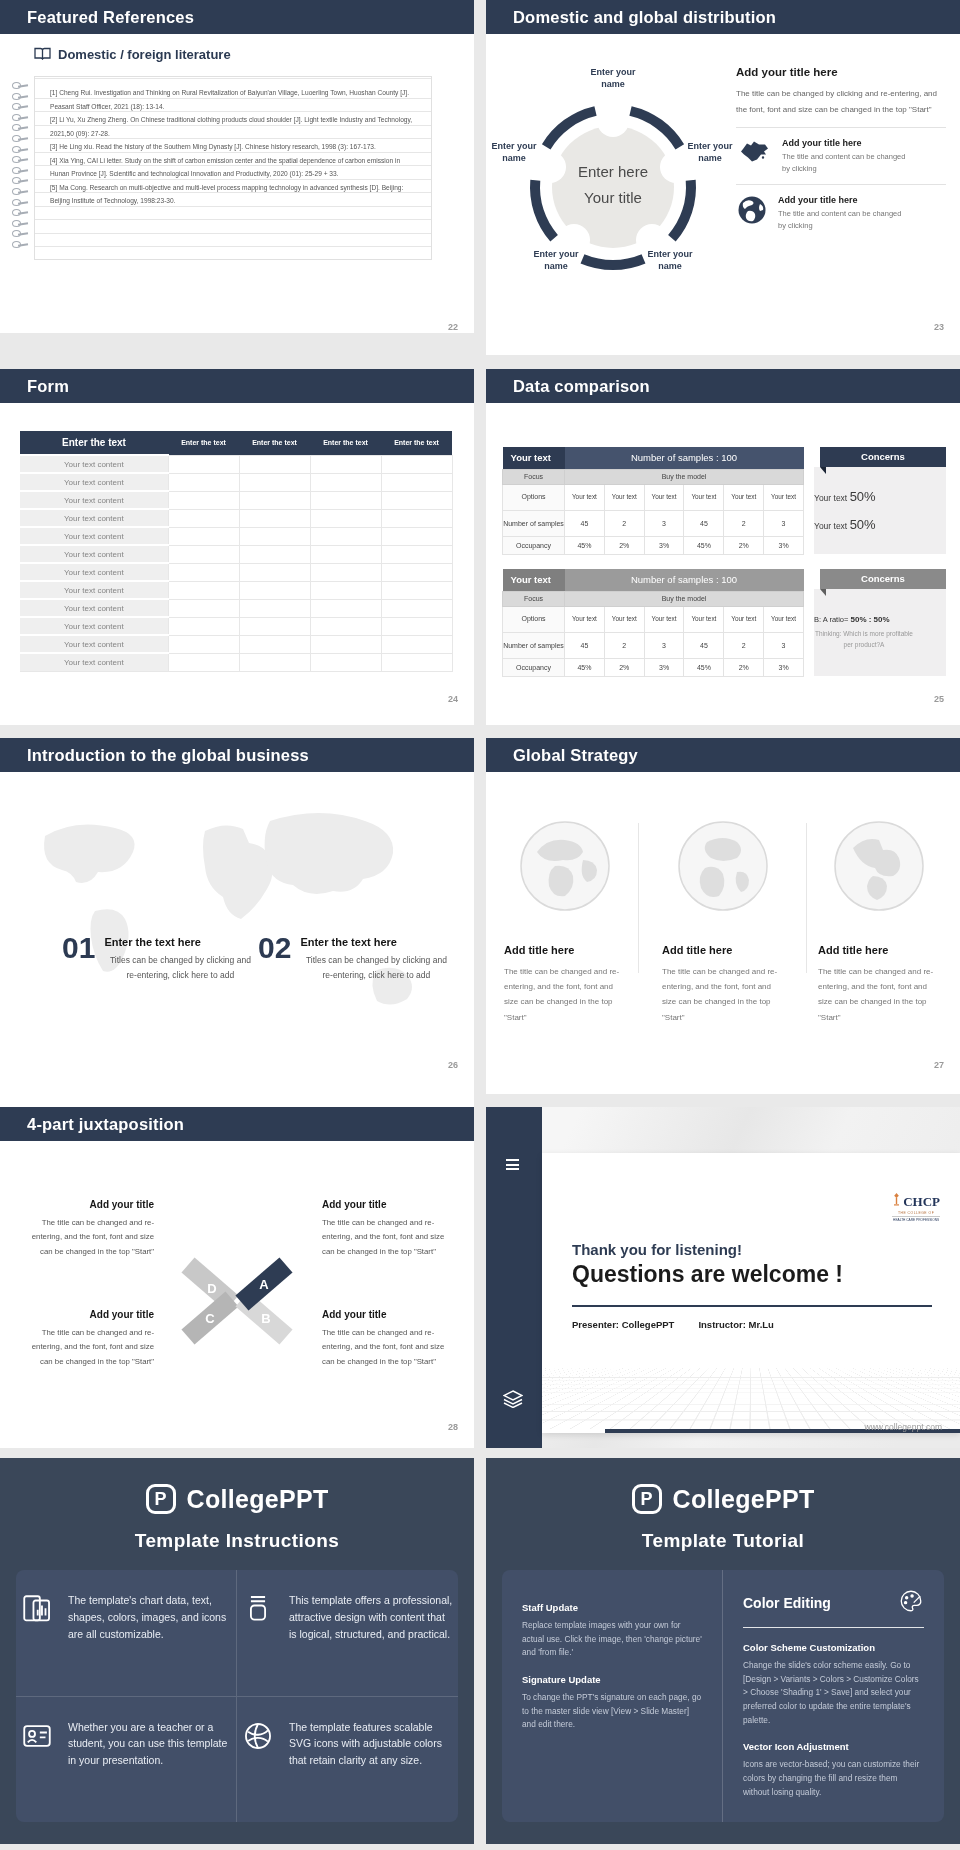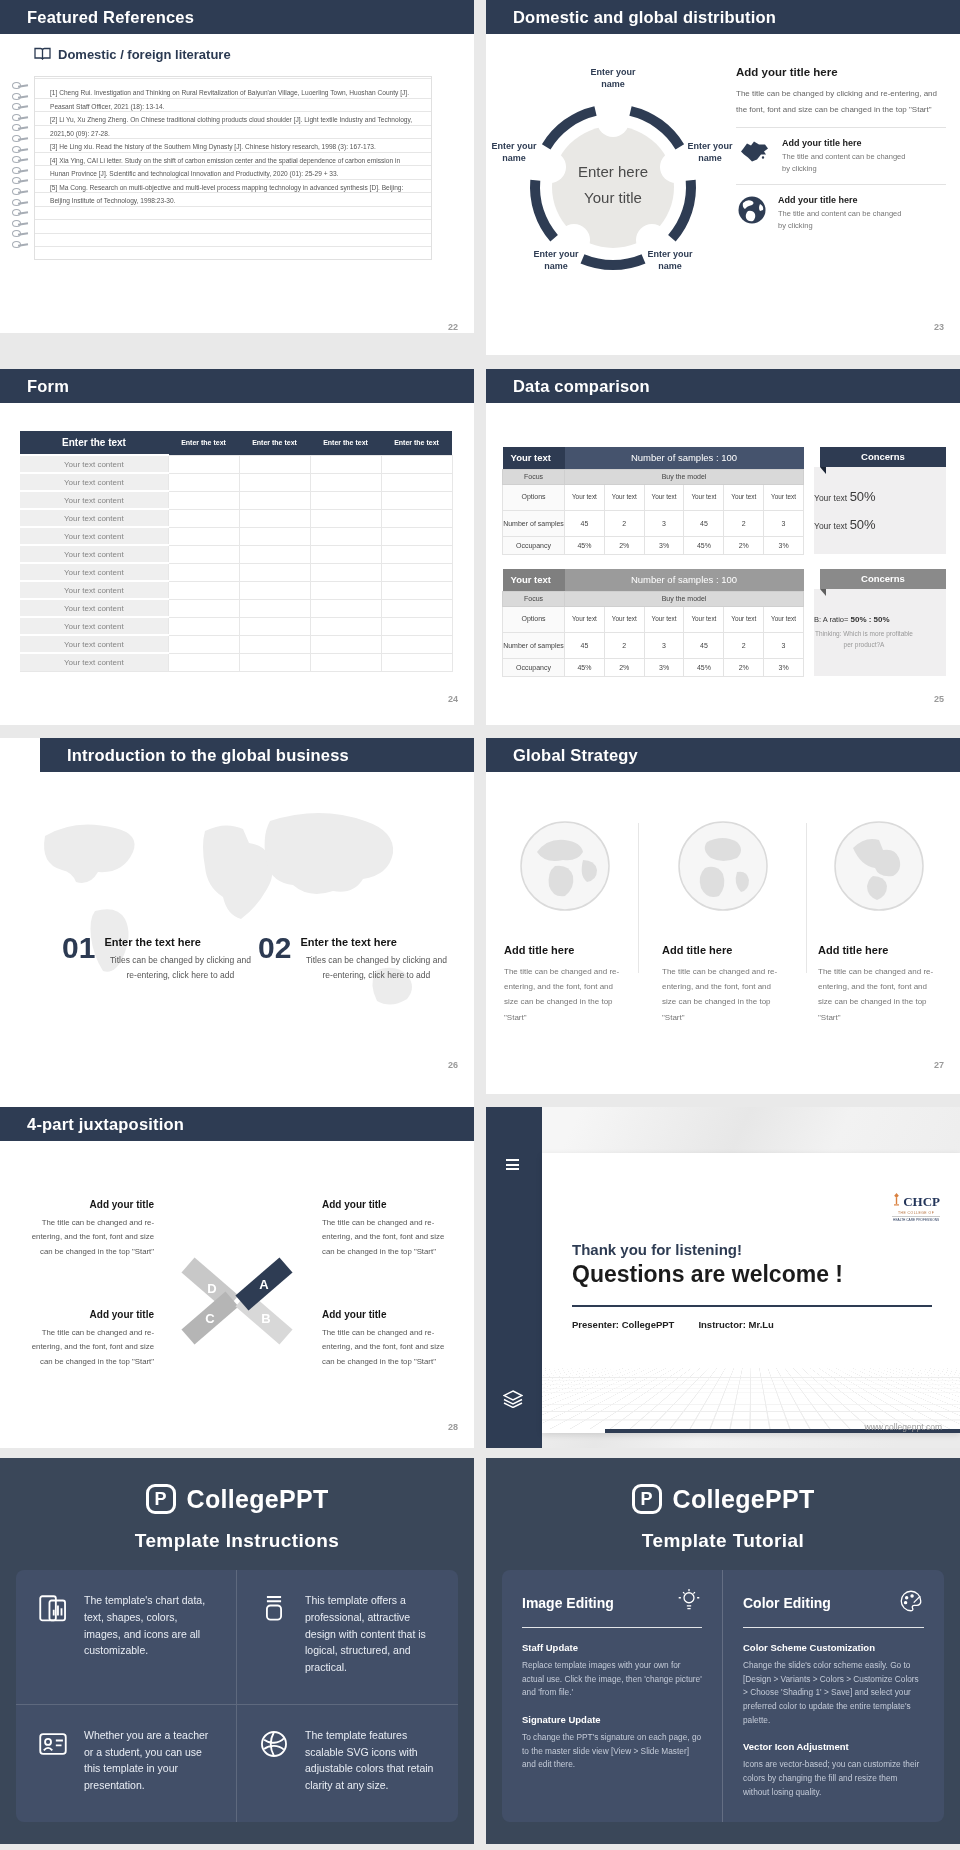--- a/index.html
+++ b/index.html
@@ -78,21 +78,21 @@
   .concern.gray .concern-h::before { border-top-color: #5f5f5f; }
   .concern-b { background: #f0eff0; height: 87px; margin-top: 0; display: flex; flex-direction: column;
                justify-content: center; align-items: flex-start; text-align: center; }
   .c-line { color: #3a3a3a; font-size: 8.5px; line-height: 2.1; }
   .c-line b { font-size: 13px; font-weight: normal; }
   .c-ratio { font-size: 7.5px; color: #333; margin-bottom: 5px; }
   .c-ratio b { font-size: 8px; }
   .c-note { font-size: 6.5px; color: #999; width: 100px; line-height: 1.6; }
 
   
-  #s26 { left: 0; top: 738px; width: 474px; height: 462px; padding-left: 40px; }
+  #s26 { left: 0; top: 738px; width: 474px; height: 462px; }
   .worldmap { position: absolute; left: 0; top: 58px; }
   .intro-item { position: absolute; top: 195px; display: flex; gap: 9px; align-items: flex-start; }
   .intro-num { font-size: 30px; font-weight: bold; color: #2c3a52; line-height: 1; }
   .intro-h { font-size: 11px; font-weight: bold; color: #151515; margin: 3px 0 5px; }
   .intro-b { font-size: 8.5px; color: #555; line-height: 1.8; width: 152px; text-align: center; }
 
   
   #s27 { left: 486px; top: 738px; width: 474px; height: 356px; }
   .vdiv { position: absolute; top: 85px; height: 150px; width: 1px; background: #e6e6e6; }
   .strat-col { position: absolute; top: 82px; width: 122px; display: flex; flex-direction: column; }
@@ -138,21 +138,21 @@
   
   .panel { position: absolute; top: 1458px; width: 474px; height: 386px; background: #3a4759; color: #fff; }
   #p1 { left: 0; } #p2 { left: 486px; }
   .brand { display: flex; align-items: center; justify-content: center; gap: 11px; padding-top: 26px; }
   .plogo { width: 30px; height: 30px; border: 3.5px solid #fff; border-radius: 9px; color: #fff;
            font-weight: bold; font-size: 18px; display: flex; align-items: center; justify-content: center; }
   .brand-name { font-size: 25px; font-weight: bold; letter-spacing: .3px; }
   .panel-h { text-align: center; font-size: 19px; font-weight: bold; margin-top: 16px; letter-spacing: .4px; }
   .pcard { margin: 18px 16px 0; height: 252px; background: #424f68; border-radius: 8px; overflow: hidden; }
   .instr-grid { display: grid; grid-template-columns: 1fr 1fr; height: 100%; }
-  .instr-cell { padding: 22px 20px; display: flex; gap: 14px; align-items: flex-start; }
+  .instr-cell { padding: 22px 4px; display: flex; gap: 14px; align-items: flex-start; }
   .instr-cell:nth-child(1), .instr-cell:nth-child(2) { border-bottom: 1px solid rgba(255,255,255,.15); }
   .instr-cell:nth-child(1), .instr-cell:nth-child(3) { border-right: 1px solid rgba(255,255,255,.15); }
   .instr-text { font-size: 10.5px; line-height: 1.6; color: #e9edf4; }
   .tut-grid { display: grid; grid-template-columns: 1fr 1fr; height: 100%; }
   .tut-col { padding: 18px 20px; }
   .tut-col:first-child { border-right: 1px solid rgba(255,255,255,.18); }
   .tut-head { display: flex; justify-content: space-between; align-items: center;
               border-bottom: 1px solid rgba(255,255,255,.85); padding-bottom: 10px; }
   .tut-head span { font-size: 14px; font-weight: bold; }
   .tut-sec-h { font-size: 9.5px; font-weight: bold; margin: 14px 0 6px; }
@@ -662,29 +662,20 @@
 
 <div class="panel" id="p2">
   <div class="brand">
     <div class="plogo">P</div>
     <div class="brand-name">CollegePPT</div>
   </div>
   <div class="panel-h">Template Tutorial</div>
   <div class="pcard">
     <div class="tut-grid">
       <div class="tut-col">
-        <div class="tut-head">
-          <span>Image Editing</span>
-          <span>
-            <svg width="26" height="26" viewBox="0 0 24 24" fill="none" stroke="#fff" stroke-width="1.2">
-                <circle cx="12" cy="9" r="4.6"></circle>
-                <path d="M10,16.5 h4 M10.5,19 h3 M12,1 v2 M4.5,9 h-2 M21.5,9 h-2 M6.5,3.8 l1.4,1.4 M17.5,3.8 l-1.4,1.4"></path>
-              </svg>
-          </span>
-        </div>
         <div class="tut-sec-h">Staff Update</div>
         <div class="tut-sec-b">Replace template images with your own for actual use. Click the image, then 'change picture' and 'from file.'</div>
         <div class="tut-sec-h">Signature Update</div>
         <div class="tut-sec-b">To change the PPT's signature on each page, go to the master slide view [View &gt; Slide Master] and edit there.</div>
       </div>
       <div class="tut-col">
         <div class="tut-head">
           <span>Color Editing</span>
           <span>
             <svg width="26" height="26" viewBox="0 0 24 24" fill="none" stroke="#fff" stroke-width="1.2">

